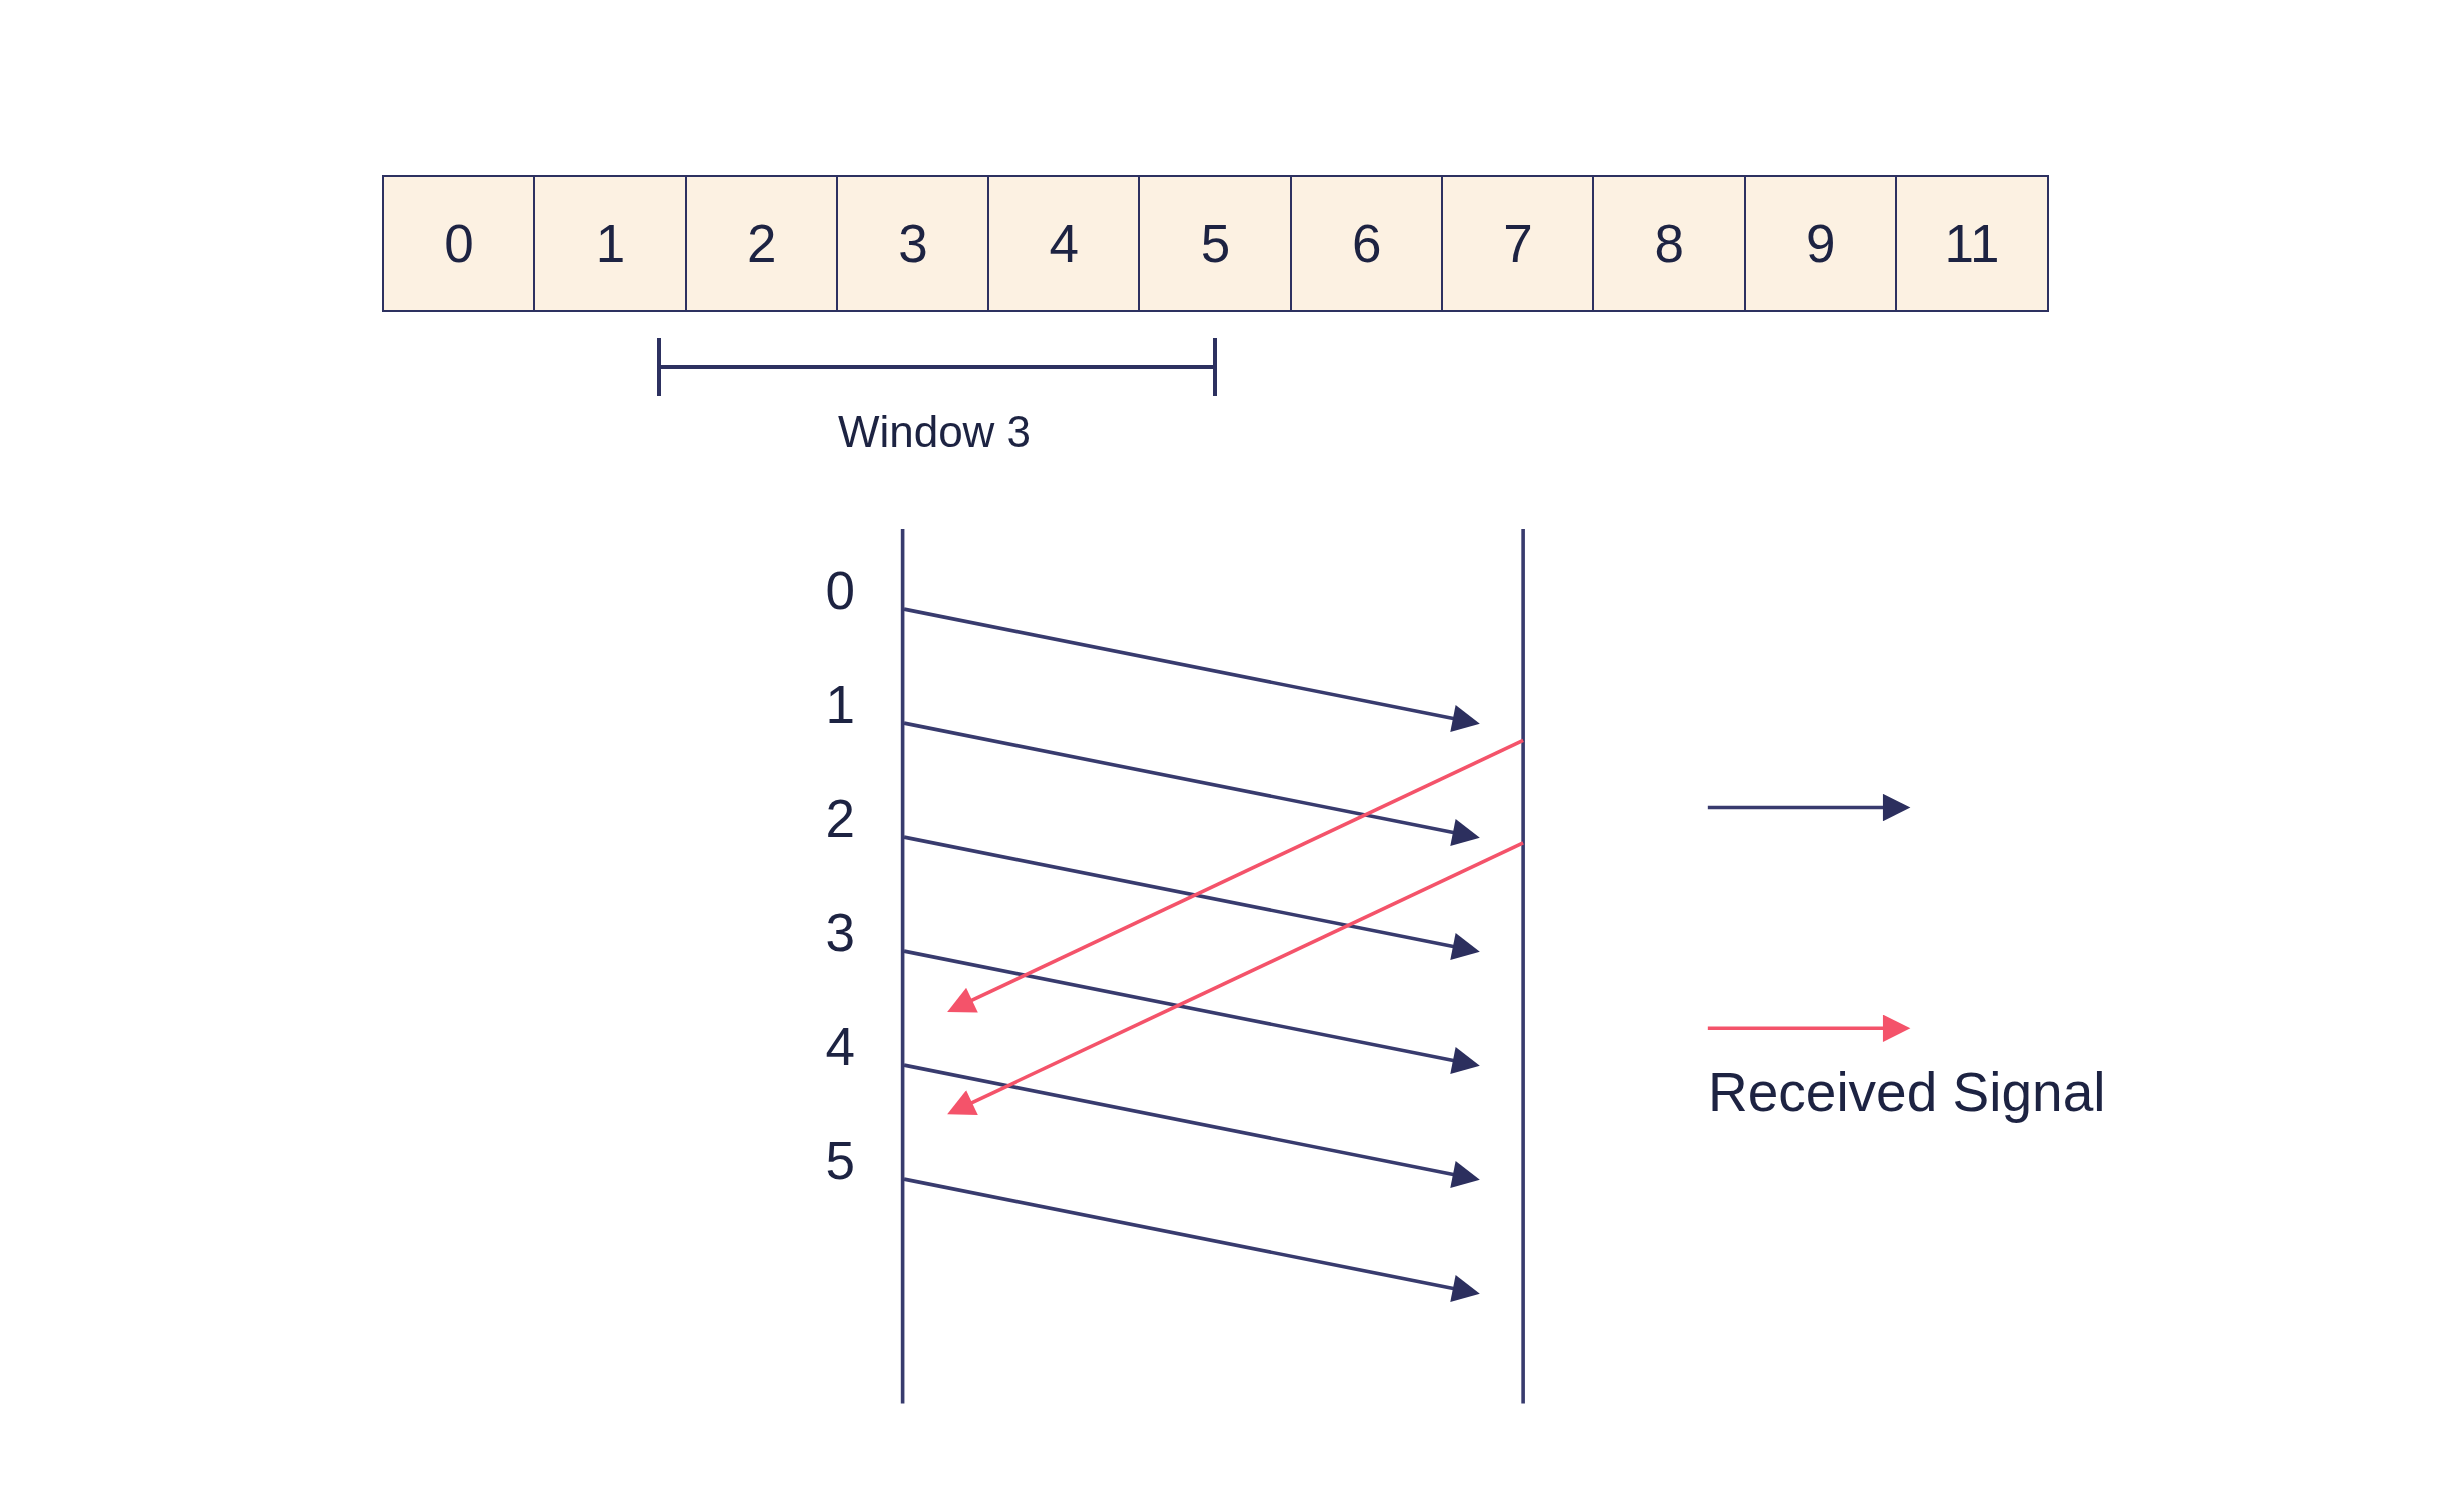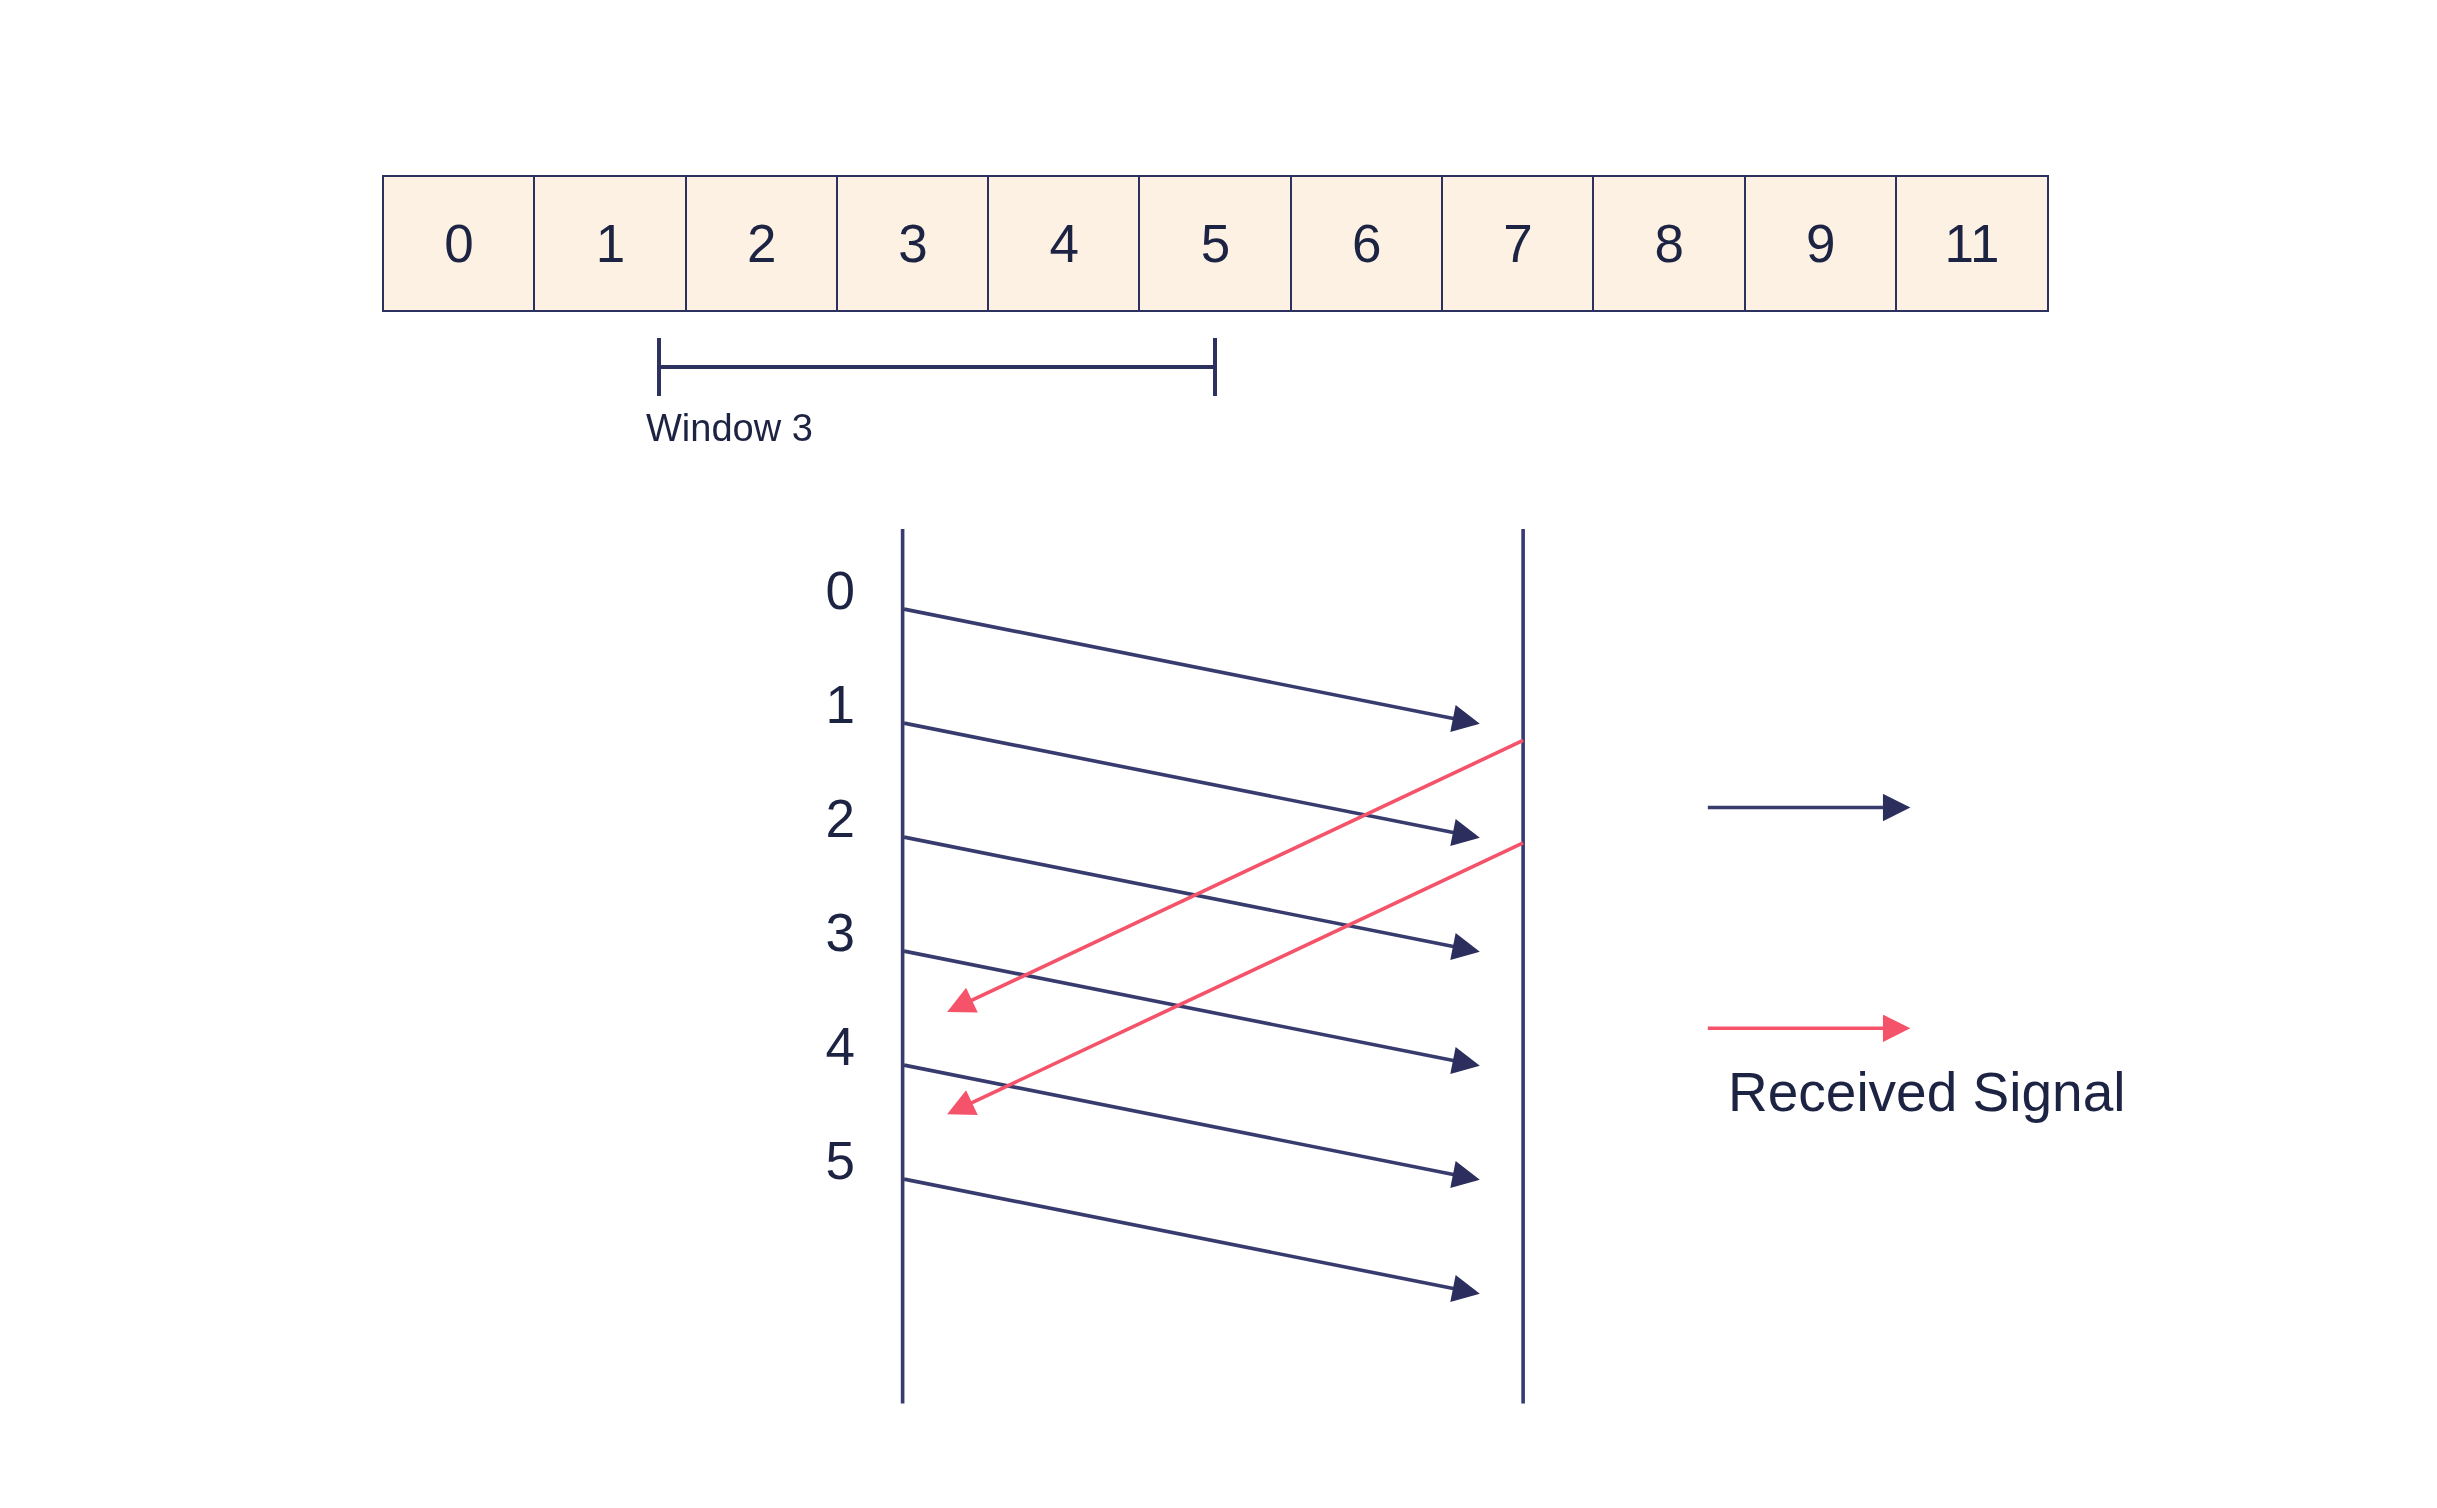--- a/index.html
+++ b/index.html
@@ -46,22 +46,22 @@
     width: 3.6px;
     background: #2d3160;
   }
   .bracket-tick.left  { left: 657px; }
   .bracket-tick.right { left: 1213px; }
 
   .window-label {
     position: absolute;
     left: 646px; top: 408px;
     width: 577px;
-    text-align: left;
-    font-size: 38px;
+    text-align: center;
+    font-size: 44px;
     line-height: 1.1;
     color: #1d2342;
   }
 
   
   .tl-label {
     position: absolute;
     left: 711px;
     width: 144px;
     text-align: right;
@@ -73,21 +73,21 @@
   
   .legend-label {
     position: absolute;
     left: 1708px;
     font-size: 55px;
     line-height: 1.15;
     color: #1d2342;
     white-space: nowrap;
   }
   .legend-label.sent     { top: 846px; }
-  .legend-label.received { top: 1061px; margin-left: 20px; }
+  .legend-label.received { top: 1061px; }
 
   
   .diagram-svg {
     position: absolute;
     left: 0; top: 0;
     width: 2438px;
     height: 1509px;
   }
 </style>
 </head>

